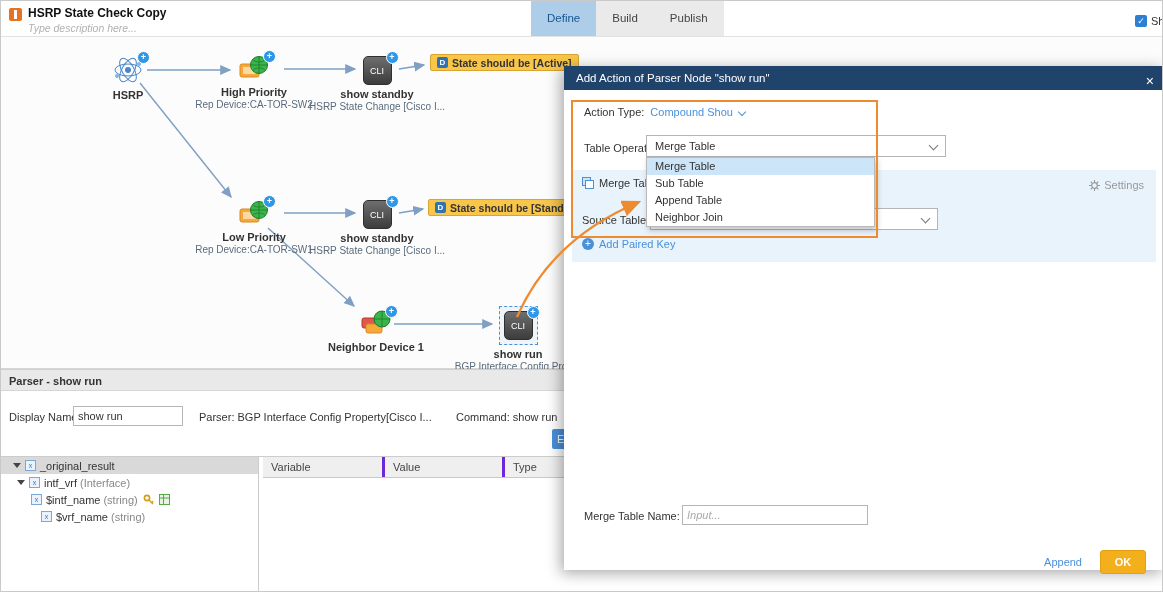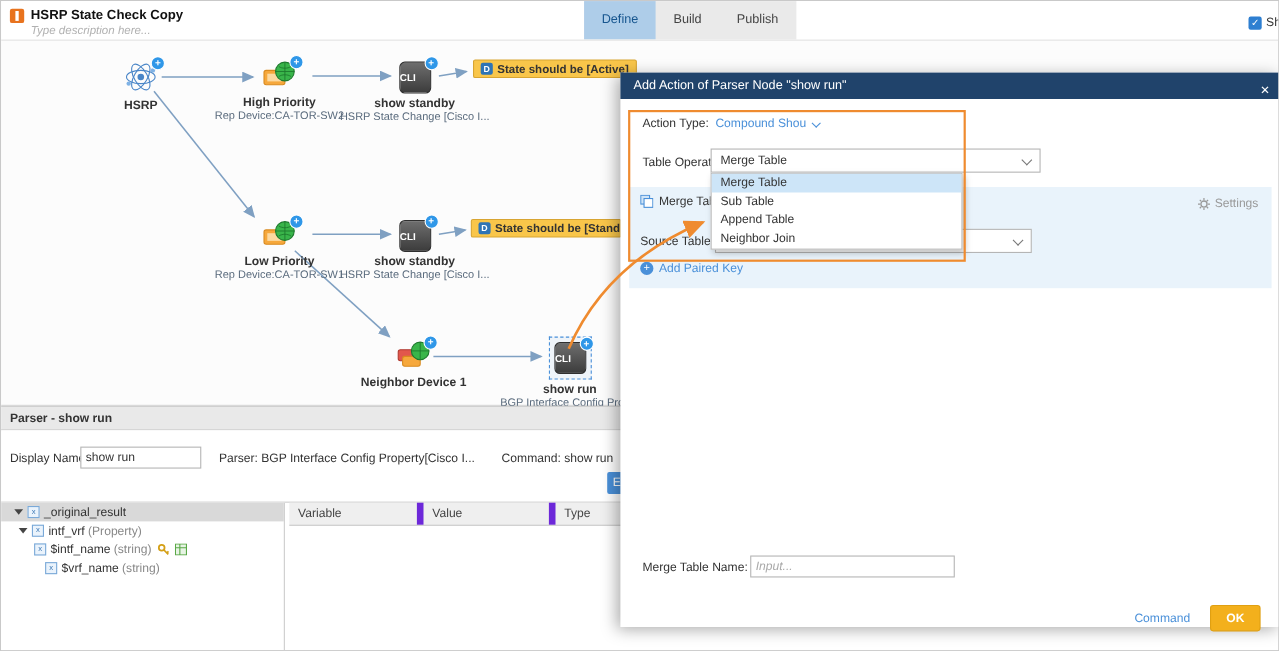--- a/index.html
+++ b/index.html
@@ -22,21 +22,21 @@
   .canvas{position:absolute;left:0;top:35px;width:100%;height:333px;background:#fcfcfc;
           border-top:1px solid #e3e3e3;border-bottom:1px solid #d6d6d6;box-sizing:border-box}
   .wires{position:absolute;left:0;top:0}
   .node{position:absolute;display:flex;flex-direction:column;align-items:center}
   .node .lbl{font-weight:bold;margin-top:3px;white-space:nowrap}
   .node .sub{font-size:10px;color:#5a6b7d;margin-top:1px;white-space:nowrap}
   .iconwrap{position:relative}
   .plus{position:absolute;top:-5px;right:-7px;width:11px;height:11px;border-radius:50%;background:#2f97e8;
         color:#fff;font-size:9px;line-height:10px;text-align:center;border:1px solid #fff;font-weight:bold}
   .cliicon{width:27px;height:27px;border-radius:5px;background:linear-gradient(#6e6e6e,#3c3c3c);color:#fff;
-           font-weight:bold;font-size:9px;display:flex;align-items:center;border:1px solid #2f2f2f}
+           font-weight:normal;font-size:9px;display:flex;align-items:center;justify-content:center;border:1px solid #2f2f2f}
   .sel-node{border:1px dashed #4a90d9;background:rgba(74,144,217,.07);padding:4px}
   .chip{position:absolute;display:flex;align-items:center;gap:4px;height:17px;padding:0 6px;background:#f9c64a;
         border:1px solid #d8a532;border-radius:2px;font-weight:bold;font-size:10.5px;color:#333;
         white-space:nowrap;box-sizing:border-box}
   .dicon{width:11px;height:11px;background:#2e74b5;color:#fff;font-size:8px;font-weight:bold;border-radius:2px;
          display:flex;align-items:center;justify-content:center;flex:none}
   
   .parserbar{position:absolute;left:0;top:368px;width:100%;height:22px;background:#e9e9e9;border-top:1px solid #cfcfcf;
              border-bottom:1px solid #d6d6d6;line-height:22px;font-weight:bold;padding-left:8px;box-sizing:border-box}
   .details{position:absolute;left:0;top:391px;width:100%;height:64px;background:#fff}
@@ -50,21 +50,21 @@
   .trow{height:17px;display:flex;align-items:center;white-space:nowrap}
   .trow.selected{background:#d9d9d9}
   .texp{width:0;height:0;border-left:4px solid transparent;border-right:4px solid transparent;border-top:5px solid #444;
         margin-right:4px;display:inline-block;flex:none}
   .nicon{width:11px;height:11px;border:1px solid #7aa9d8;background:#eaf3fc;color:#3c78b4;font-size:7px;line-height:9px;
          text-align:center;margin-right:4px;display:inline-block;box-sizing:border-box;flex:none}
   .nicon::after{content:"x"}
   .gray{color:#888;margin-left:3px}
   .vtable{position:absolute;left:262px;top:0;width:560px;height:137px}
   .thead{display:flex;height:20px;background:#efefef;border-bottom:1px solid #c9c9c9}
-  .th{line-height:20px;padding-left:8px;color:#444;border-right:6px solid #6d28d9;box-sizing:border-box}
+  .th{line-height:20px;padding-left:8px;color:#444;border-right:3px solid #6d28d9;box-sizing:border-box}
   
   .modal{position:absolute;left:563px;top:65px;width:600px;height:504px;background:#fff;
          box-shadow:-3px 3px 14px rgba(0,0,0,.35);z-index:10}
   .mhead{height:24px;background:#20436b;color:#fff;line-height:24px;padding-left:12px;font-size:11.5px}
   .mclose{position:absolute;right:10px;top:3px;font-size:14px;color:#fff;cursor:pointer}
   .mrow{position:absolute;display:flex;align-items:center}
   .mlabel{position:absolute;color:#333;white-space:nowrap}
   .msel{position:absolute;background:#fff;border:1px solid #b5b5b5;height:22px;line-height:20px;padding-left:8px;box-sizing:border-box}
   .chev{position:absolute;right:8px;top:6px;width:6px;height:6px;border-right:1.5px solid #777;border-bottom:1.5px solid #777;transform:rotate(45deg)}
   .ichev{display:inline-block;width:5px;height:5px;border-right:1.5px solid #4a90d9;border-bottom:1.5px solid #4a90d9;
@@ -242,21 +242,21 @@
     <div class="tree">
       <div class="trow selected" style="padding-left:12px">
         <span class="texp"></span>
         <span class="nicon"></span>
         <span>_original_result</span>
       </div>
       <div class="trow" style="padding-left:16px">
         <span class="texp"></span>
         <span class="nicon"></span>
         <span>intf_vrf</span>
-        <span class="gray">(Property)</span>
+        <span class="gray">(Interface)</span>
       </div>
       <div class="trow" style="padding-left:30px">
         <span class="nicon"></span>
         <span>$intf_name</span>
         <span class="gray">(string)</span>
         <svg width="12" height="12" viewBox="0 0 12 12" style="margin-left:5px">
           <circle cx="4" cy="4" r="2.6" fill="none" stroke="#d4a017" stroke-width="1.6"></circle>
           <path d="M6 6l4 4M8.7 8.7l1.5-1.5" stroke="#d4a017" stroke-width="1.6" fill="none"></path>
         </svg>
         <svg width="11" height="11" viewBox="0 0 11 11" style="margin-left:4px">
@@ -326,21 +326,21 @@
     <div class="dropdown">
       <div class="opt selected">Merge Table</div>
       <div class="opt">Sub Table</div>
       <div class="opt">Append Table</div>
       <div class="opt">Neighbor Join</div>
     </div>
 
     <span class="mlabel" style="left:20px;top:444px">Merge Table Name:</span>
     <input class="txt" style="position: absolute; left: 118px; top: 439px; width: 186px; height: 20px;" placeholder="Input...">
 
-    <span class="cancel link">Command</span>
+    <span class="cancel link">Append</span>
     <div class="okbtn">OK</div>
   </div>
 
   <div class="orange-rect"></div>
   <svg class="orange-svg" width="1163" height="592">
     <defs>
       <marker id="mO" markerWidth="10" markerHeight="10" refX="7" refY="3.5" orient="auto">
         <path d="M0,0 L8,3.5 L0,7 Z" fill="#ef8b2f"></path>
       </marker>
     </defs>

